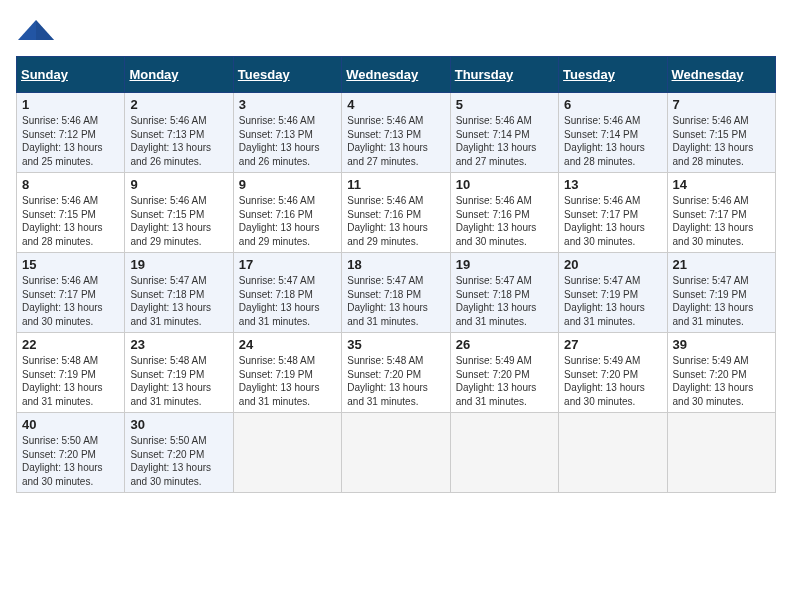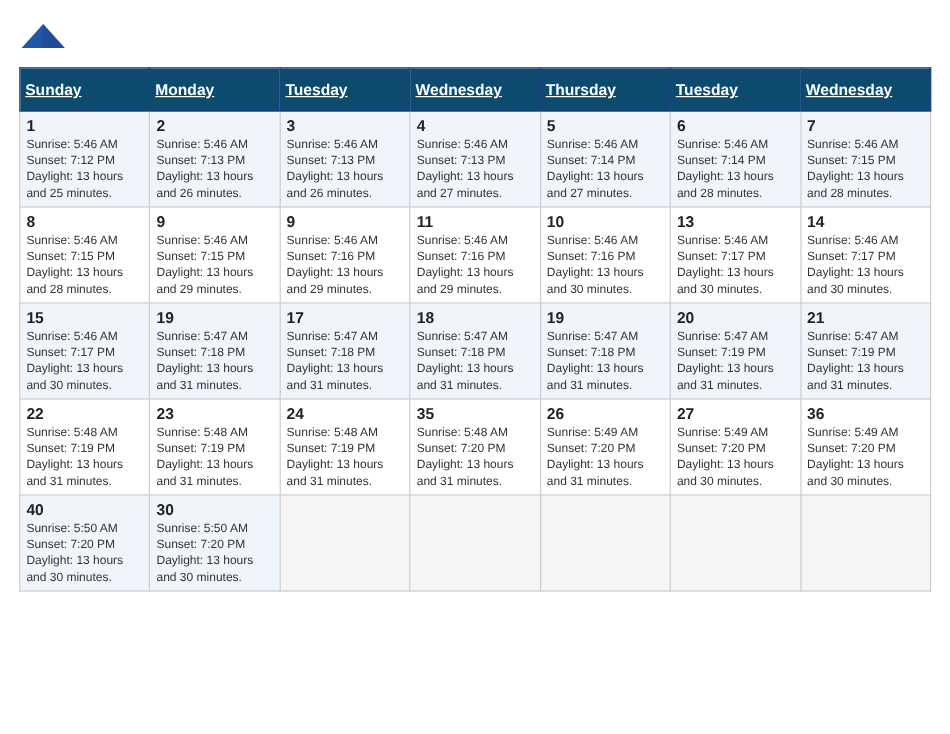--- a/index.html
+++ b/index.html
@@ -230,21 +230,21 @@
         </td>
         <td>
           <span class="day-num">26</span>
           <div class="day-info">Sunrise: 5:49 AM<br>Sunset: 7:20 PM<br>Daylight: 13 hours and 31 minutes.</div>
         </td>
         <td>
           <span class="day-num">27</span>
           <div class="day-info">Sunrise: 5:49 AM<br>Sunset: 7:20 PM<br>Daylight: 13 hours and 30 minutes.</div>
         </td>
         <td>
-          <span class="day-num">36</span>
+          <span class="day-num">39</span>
           <div class="day-info">Sunrise: 5:49 AM<br>Sunset: 7:20 PM<br>Daylight: 13 hours and 30 minutes.</div>
         </td>
       </tr>
       <tr class="row-shaded">
         <td>
           <span class="day-num">40</span>
           <div class="day-info">Sunrise: 5:50 AM<br>Sunset: 7:20 PM<br>Daylight: 13 hours and 30 minutes.</div>
         </td>
         <td>
           <span class="day-num">30</span>

